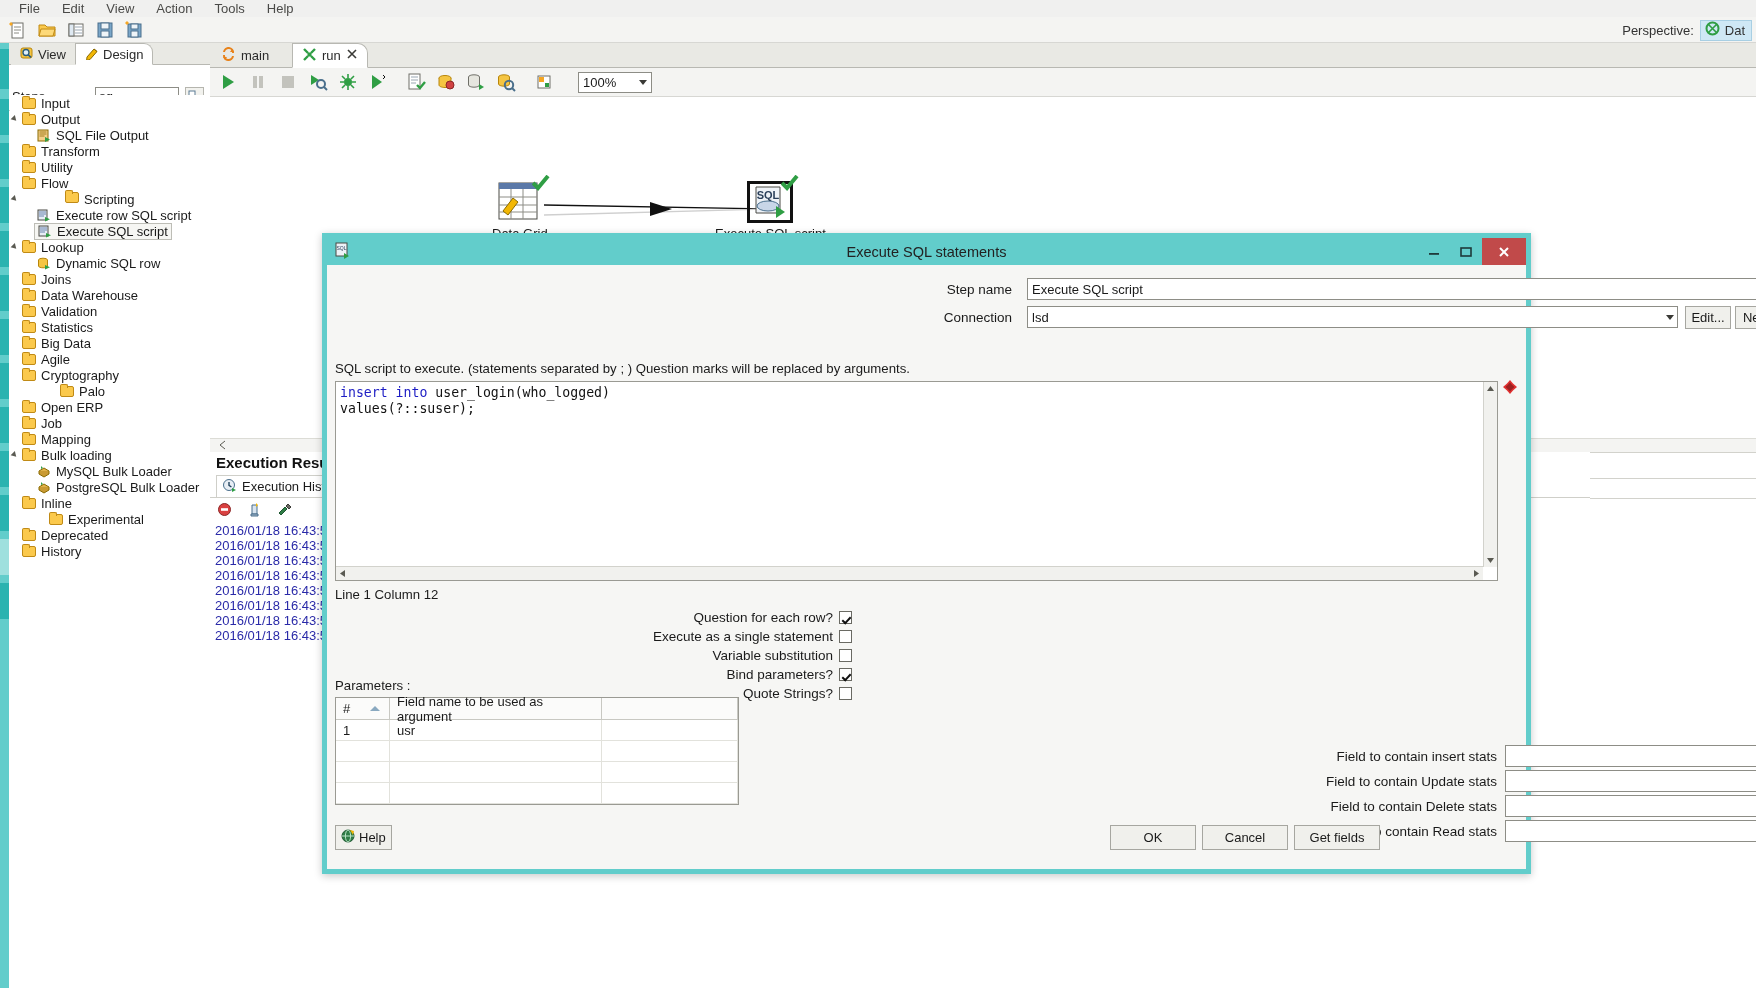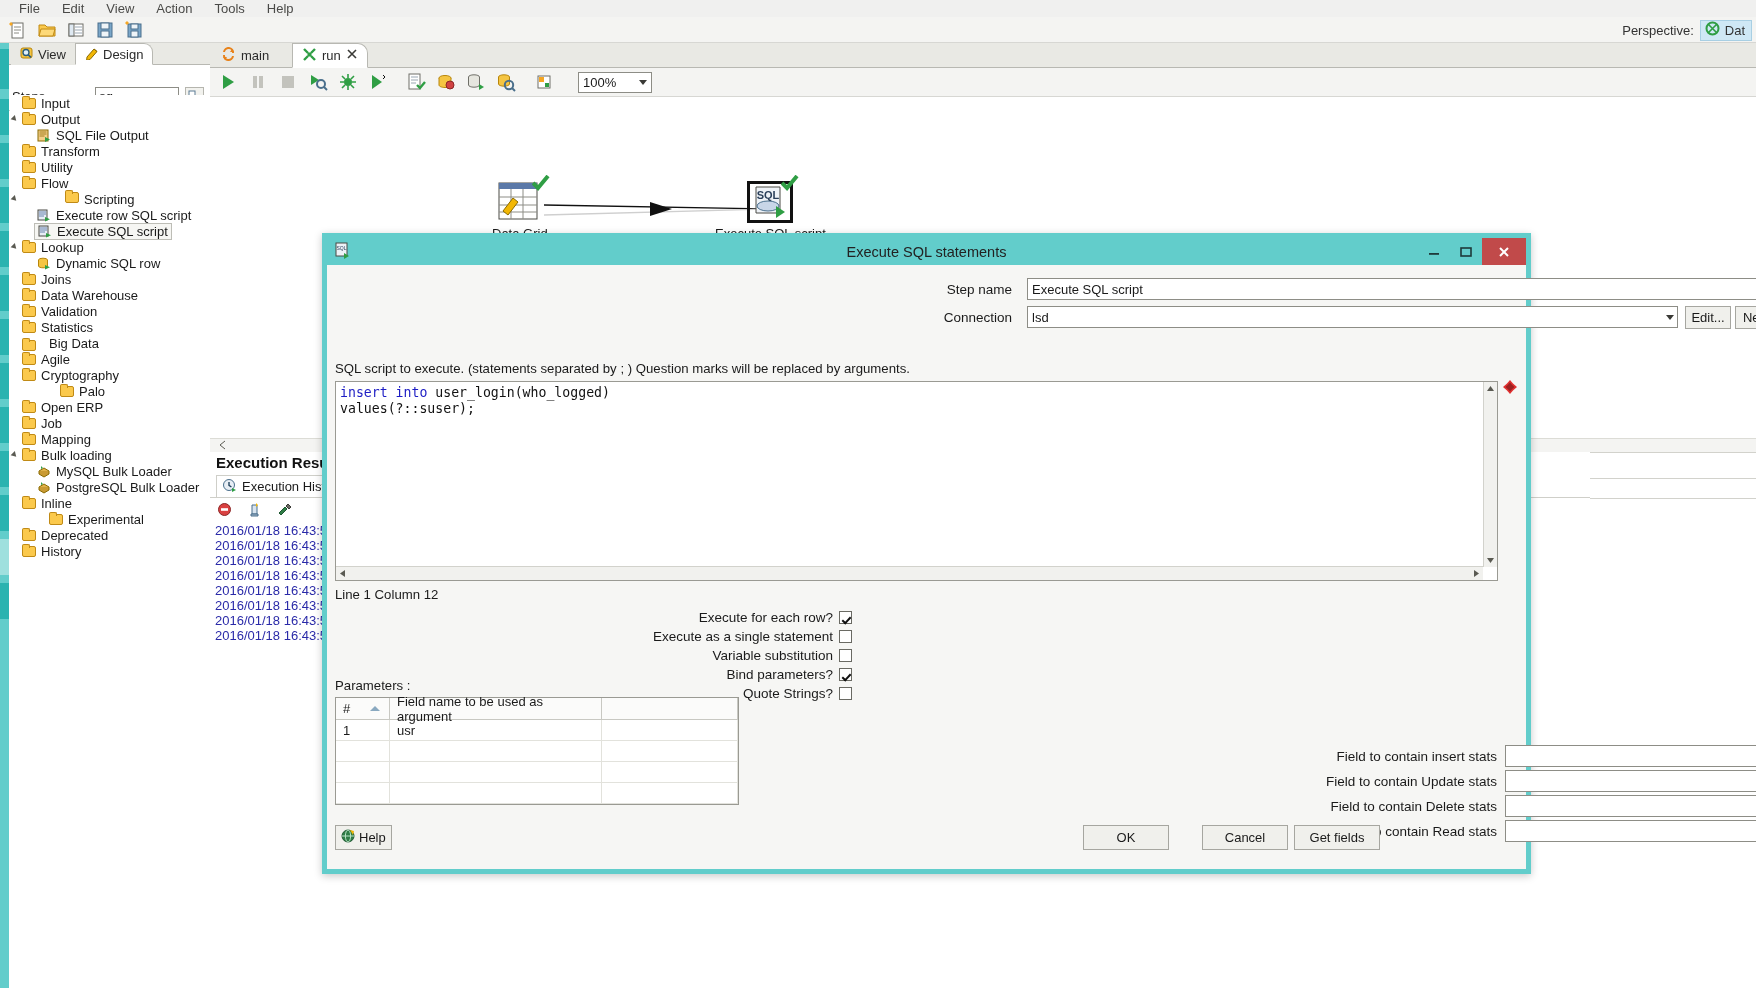--- a/index.html
+++ b/index.html
@@ -478,21 +478,21 @@
         </div>
         <div class="trow">
           <span class="twist"></span>
           <span class="" style="display: flex; align-items: center;">
             <span class="folder"></span>
             <span class="tlabel">Statistics</span>
           </span>
         </div>
         <div class="trow">
           <span class="twist"></span>
-          <span class="" style="display: flex; align-items: flex-end; gap: 8px;">
+          <span class="" style="display: flex; align-items: center;">
             <span class="folder"></span>
             <span class="tlabel">Big Data</span>
           </span>
         </div>
         <div class="trow">
           <span class="twist"></span>
           <span class="" style="display: flex; align-items: center;">
             <span class="folder"></span>
             <span class="tlabel">Agile</span>
           </span>
@@ -847,21 +847,21 @@
       </div>
       <svg class="redmark" style="left:1176px;top:115px;width:14px;height:14px;position:absolute" viewBox="0 0 14 14">
         <path d="M7 0l3 3.5L14 7l-4 3.5L7 14l-3-3.5L0 7l4-3.5z" fill="#e03131"></path>
         <path d="M7 2.5l2 2.2L11.5 7 9 9.3 7 11.5 5 9.3 2.5 7 5 4.7z" fill="#9e2121"></path>
       </svg>
 
       <span class="hint" style="left:8px;top:322px;">Line 1 Column 12</span>
 
       <div id="checkboxes">
           <div class="ckrow" style="left: 180px; top: 345px; width: 345px; justify-content: flex-end;">
-            <span class="cklabel">Execute for each row?</span>
+            <span class="cklabel">Question for each row?</span>
             <span class="ckbox on"></span>
           </div>
           <div class="ckrow" style="left: 180px; top: 364px; width: 345px; justify-content: flex-end;">
             <span class="cklabel">Execute as a single statement</span>
             <span class="ckbox"></span>
           </div>
           <div class="ckrow" style="left: 180px; top: 383px; width: 345px; justify-content: flex-end;">
             <span class="cklabel">Variable substitution</span>
             <span class="ckbox"></span>
           </div>
@@ -928,18 +928,18 @@
         <span>
           <svg width="14" height="14" viewBox="0 0 14 14">
               <circle cx="7" cy="7" r="6" fill="#2f7d46" stroke="#1d5730"></circle>
               <ellipse cx="7" cy="7" rx="2.6" ry="6" fill="none" stroke="#b9e3c6"></ellipse>
               <path d="M1 7h12" stroke="#b9e3c6"></path>
               <path d="M9 1l4 1-1 4z" fill="#f2b705"></path>
             </svg>
         </span>
         <span>Help</span>
       </div>
-      <div class="btn" style="left:756px;top:560px;width:86px;height:25px;">OK</div>
+      <div class="btn" style="left:783px;top:560px;width:86px;height:25px;">OK</div>
       <div class="btn" style="left:875px;top:560px;width:86px;height:25px;">Cancel</div>
       <div class="btn" style="left:967px;top:560px;width:86px;height:25px;">Get fields</div>
     </div>
   </div>
 </div>
 
 </body></html>

